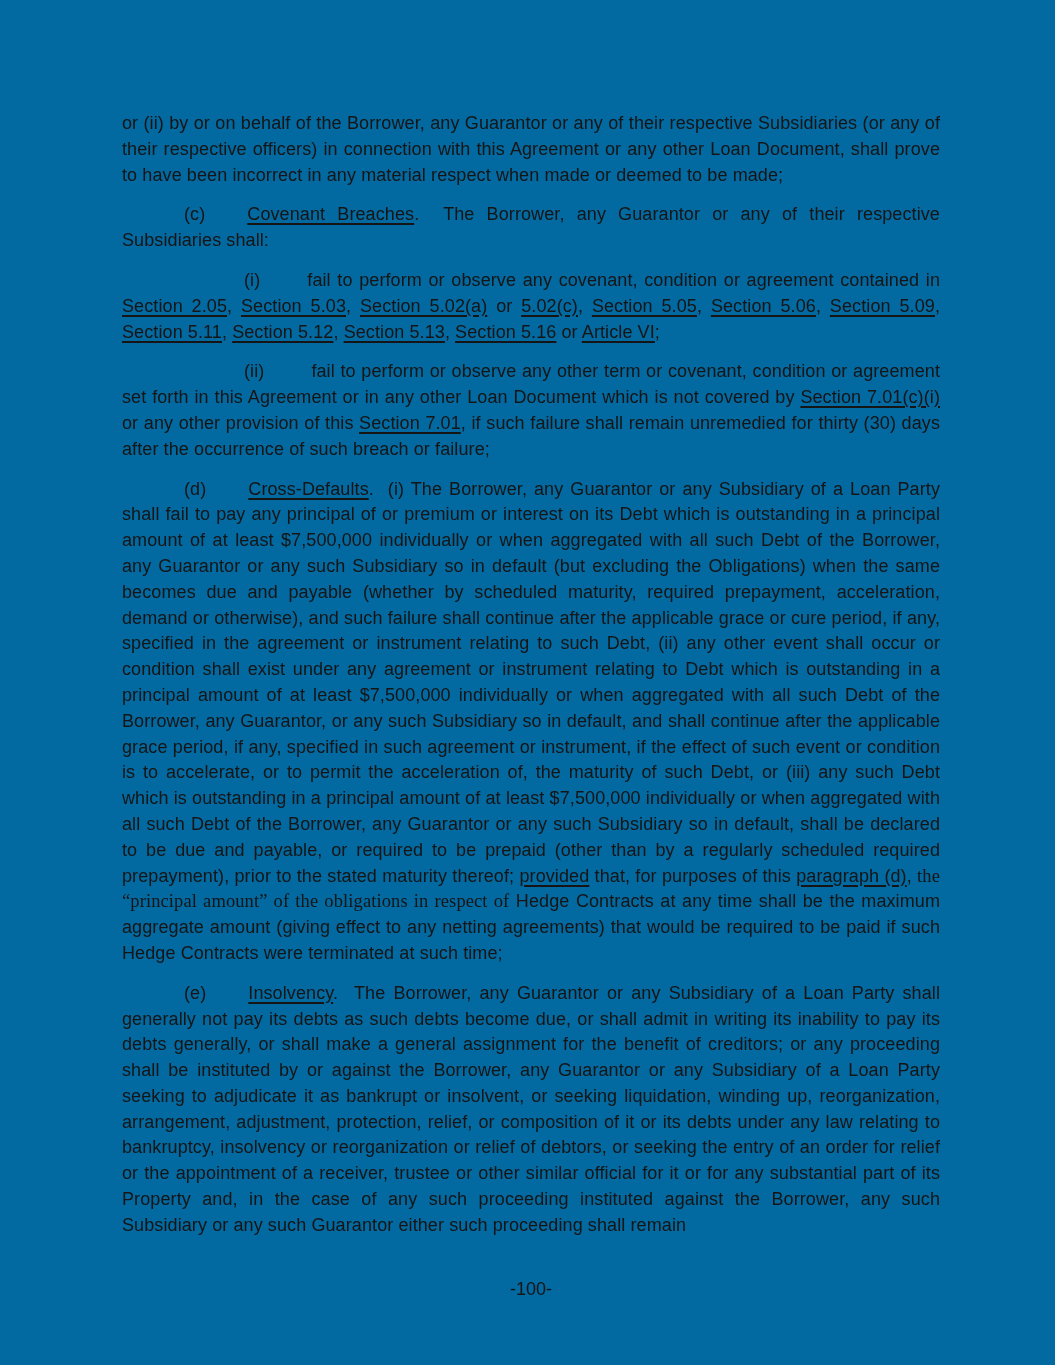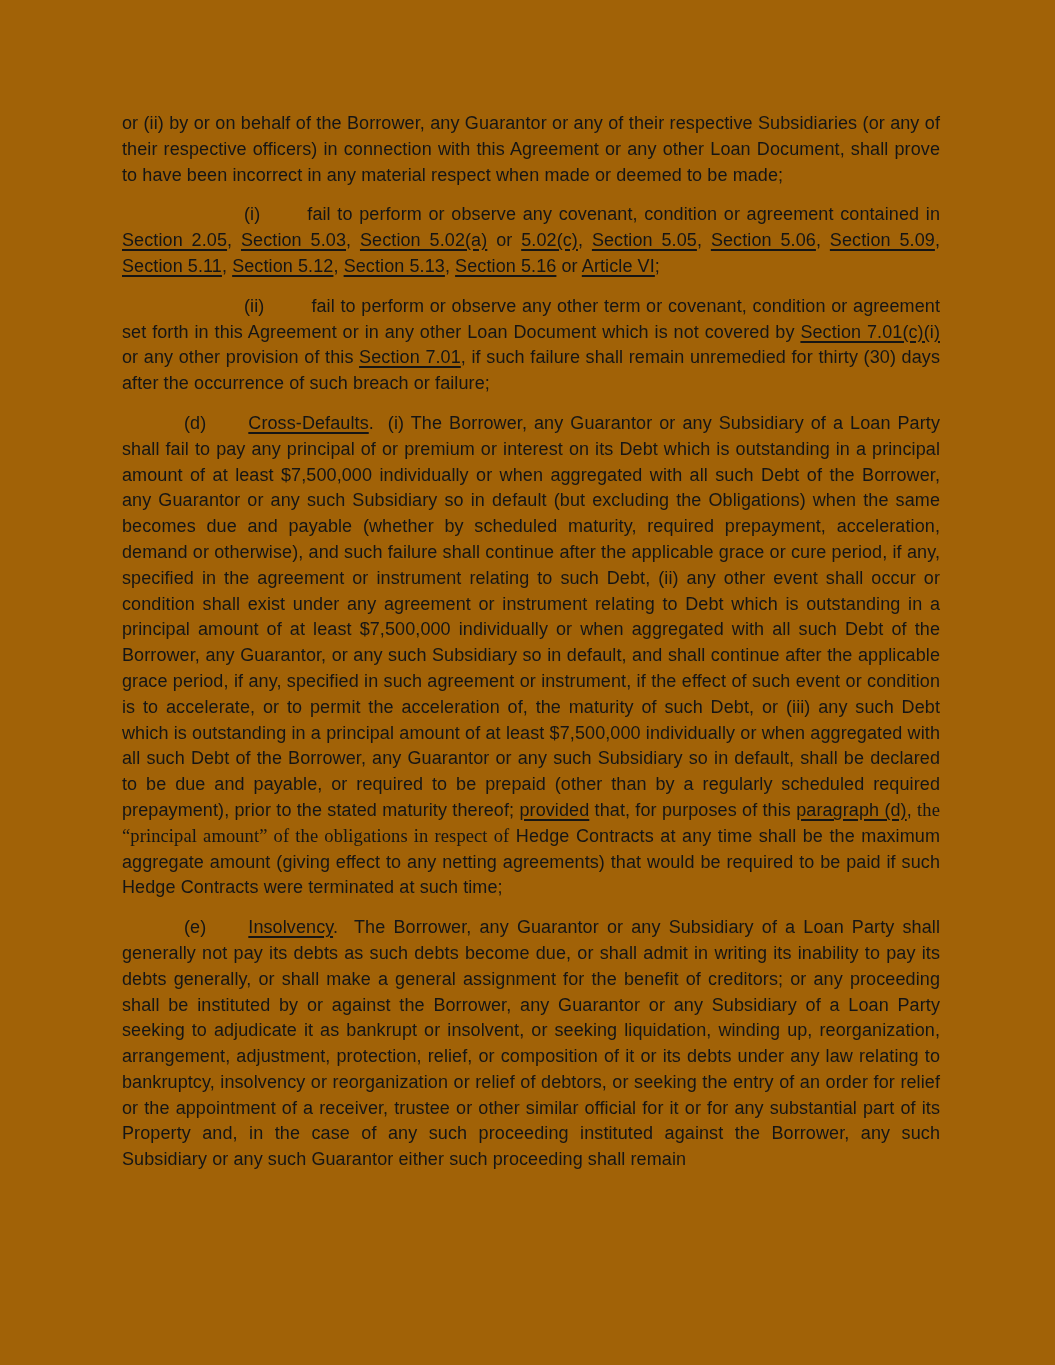--- a/index.html
+++ b/index.html
@@ -1,20 +1,20 @@
 <!DOCTYPE html>
 <html><head>
 <meta charset="utf-8">
 <style>
   html, body { margin: 0; padding: 0; background: #e8e8e8; }
   .page {
     position: relative;
     width: 1055px;
     height: 1365px;
-    background: #a16207;
+    background: #0369a1;
     overflow: hidden;
     font-family: "Liberation Sans", sans-serif;
     color: #151515;
   }
   .body-text {
     position: absolute;
     left: 122px;
     top: 111px;
     width: 818px;
   }
@@ -49,18 +49,20 @@
     font-size: 18px;
     line-height: 26px;
   }
 </style>
 </head>
 <body>
 
 <div class="page">
   <div class="body-text">
       <p class="para"><span>or (ii) by or on behalf of the Borrower, any Guarantor or any of their respective Subsidiaries (or any of their respective officers) in connection with this Agreement or any other Loan Document, shall prove to have been incorrect in any material respect when made or deemed to be made;</span></p>
+      <p class="para level1"><span>(c)</span><span class="tab"></span><span class="u">Covenant Breaches</span><span>.&nbsp; The Borrower, any Guarantor or any of their respective Subsidiaries shall:</span></p>
       <p class="para level2"><span>(i)</span><span class="tab"></span><span>fail to perform or observe any covenant, condition or agreement contained in </span><span class="u">Section 2.05</span><span>, </span><span class="u">Section 5.03</span><span>, </span><span class="u">Section 5.02(a)</span><span> or </span><span class="u">5.02(c)</span><span>, </span><span class="u">Section 5.05</span><span>, </span><span class="u">Section 5.06</span><span>, </span><span class="u">Section 5.09</span><span>, </span><span class="u">Section 5.11</span><span>, </span><span class="u">Section 5.12</span><span>, </span><span class="u">Section 5.13</span><span>, </span><span class="u">Section 5.16</span><span> or </span><span class="u">Article VI</span><span>;</span></p>
       <p class="para level2"><span>(ii)</span><span class="tab"></span><span>fail to perform or observe any other term or covenant, condition or agreement set forth in this Agreement or in any other Loan Document which is not covered by </span><span class="u">Section 7.01(c)(i)</span><span> or any other provision of this </span><span class="u">Section 7.01</span><span>, if such failure shall remain unremedied for thirty (30) days after the occurrence of such breach or failure;</span></p>
       <p class="para level1"><span>(d)</span><span class="tab"></span><span class="u">Cross-Defaults</span><span>.&nbsp; (i) The Borrower, any Guarantor or any Subsidiary of a Loan Party shall fail to pay any principal of or premium or interest on its Debt which is outstanding in a principal amount of at least $7,500,000 individually or when aggregated with all such Debt of the Borrower, any Guarantor or any such Subsidiary so in default (but excluding the Obligations) when the same becomes due and payable (whether by scheduled maturity, required prepayment, acceleration, demand or otherwise), and such failure shall continue after the applicable grace or cure period, if any, specified in the agreement or instrument relating to such Debt, (ii) any other event shall occur or condition shall exist under any agreement or instrument relating to Debt which is outstanding in a principal amount of at least $7,500,000 individually or when aggregated with all such Debt of the Borrower, any Guarantor, or any such Subsidiary so in default, and shall continue after the applicable grace period, if any, specified in such agreement or instrument, if the effect of such event or condition is to accelerate, or to permit the acceleration of, the maturity of such Debt, or (iii) any such Debt which is outstanding in a principal amount of at least $7,500,000 individually or when aggregated with all such Debt of the Borrower, any Guarantor or any such Subsidiary so in default, shall be declared to be due and payable, or required to be prepaid (other than by a regularly scheduled required prepayment), prior to the stated maturity thereof; </span><span class="u">provided</span><span> that, for purposes of this </span><span class="u">paragraph (d)</span><span>, </span><span class="serif">the “principal amount” of the obligations in respect of</span><span> Hedge Contracts at any time shall be the maximum aggregate amount (giving effect to any netting agreements) that would be required to be paid if such Hedge Contracts were terminated at such time;</span></p>
       <p class="para level1"><span>(e)</span><span class="tab"></span><span class="u">Insolvency</span><span>.&nbsp; The Borrower, any Guarantor or any Subsidiary of a Loan Party shall generally not pay its debts as such debts become due, or shall admit in writing its inability to pay its debts generally, or shall make a general assignment for the benefit of creditors; or any proceeding shall be instituted by or against the Borrower, any Guarantor or any Subsidiary of a Loan Party seeking to adjudicate it as bankrupt or insolvent, or seeking liquidation, winding up, reorganization, arrangement, adjustment, protection, relief, or composition of it or its debts under any law relating to bankruptcy, insolvency or reorganization or relief of debtors, or seeking the entry of an order for relief or the appointment of a receiver, trustee or other similar official for it or for any substantial part of its Property and, in the case of any such proceeding instituted against the Borrower, any such Subsidiary or any such Guarantor either such proceeding shall remain</span></p>
     </div>
+  <div class="footer">-100-</div>
 </div>
 
 </body></html>

